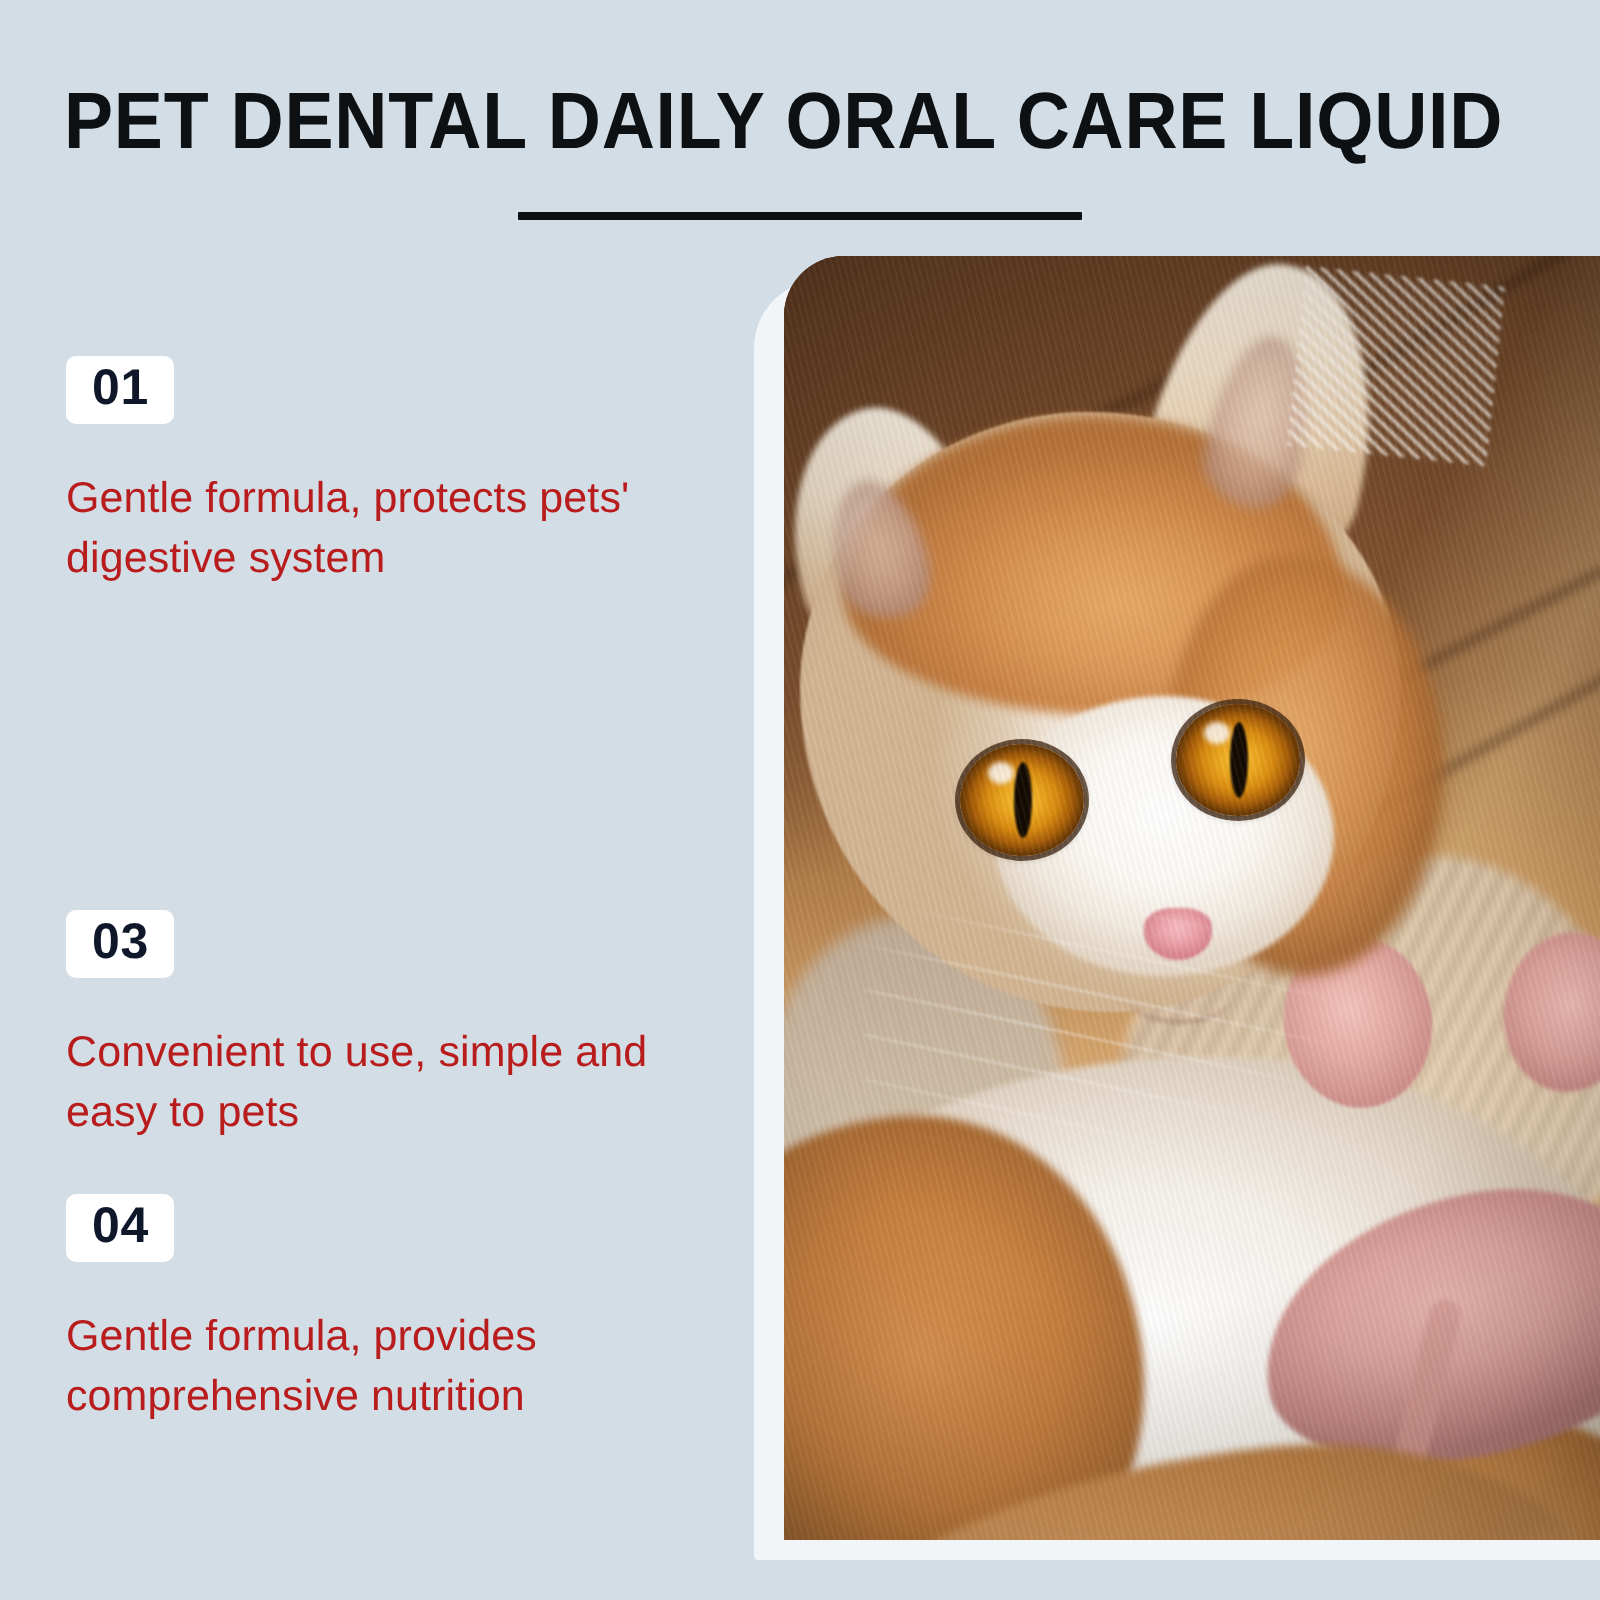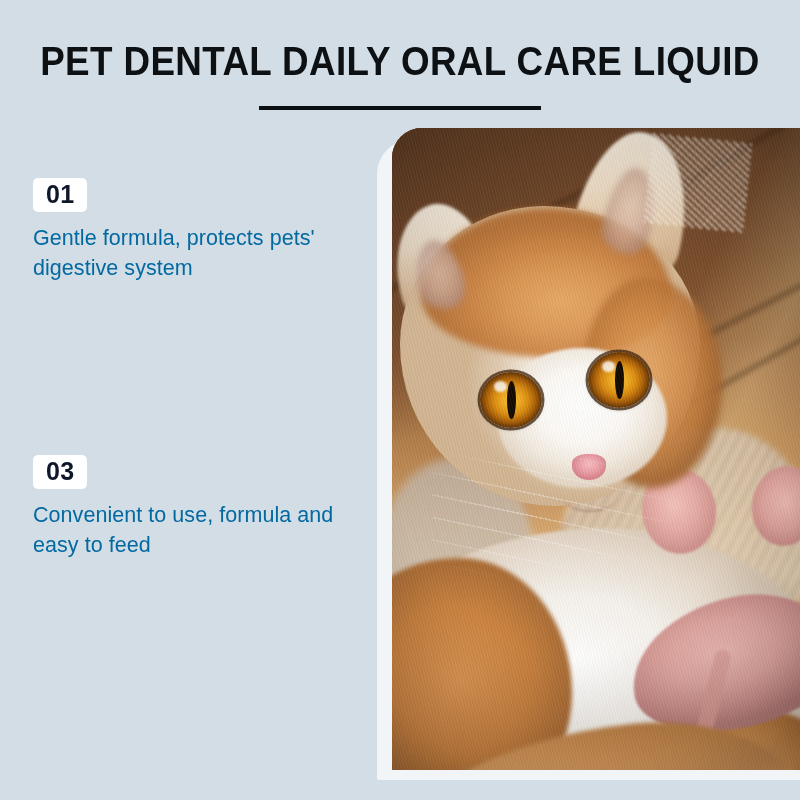--- a/index.html
+++ b/index.html
@@ -22,21 +22,21 @@
     background: #d3dde5;
     overflow: hidden;
   }
 
   
   .header {
     position: absolute;
     top: 0;
     left: 0;
     width: 800px;
-    text-align: center;
+    text-align: left;
     padding-top: 38px;
   }
   .title {
     font-family: "Liberation Sans", sans-serif;
     font-weight: 700;
     font-size: 40px;
     line-height: 46px;
     letter-spacing: 0.4px;
     color: #0d1114;
     transform: scaleX(0.92);
@@ -75,26 +75,26 @@
     border-radius: 5px;
     padding: 3px 13px 4px 13px;
     font-family: "Liberation Sans", sans-serif;
     font-weight: 700;
     font-size: 25px;
     line-height: 27px;
     color: #0f172a;
     letter-spacing: 0.3px;
   }
   .feature-text {
-    margin-top: 11px;
+    margin-top: 22px;
     font-family: "Liberation Sans", sans-serif;
     font-weight: 400;
     font-size: 21.5px;
     line-height: 30px;
-    color: #0369a1;
+    color: #b91c1c;
     max-width: 332px;
     letter-spacing: 0.05px;
   }
 
   
   .photo-frame {
     position: absolute;
     left: 377px;
     top: 140px;
     width: 423px;
@@ -485,23 +485,27 @@
   <div class="features">
 
     <div class="feature feature-1">
       <div class="badge">01</div>
       <div class="feature-text">Gentle formula, protects pets' digestive system</div>
     </div>
 
 
     <div class="feature feature-3">
       <div class="badge">03</div>
-      <div class="feature-text">Convenient to use, formula and easy to feed</div>
+      <div class="feature-text">Convenient to use, simple and easy to pets</div>
     </div>
 
+    <div class="feature feature-4">
+      <div class="badge">04</div>
+      <div class="feature-text">Gentle formula, provides comprehensive nutrition</div>
+    </div>
 
   </div>
 
   <div class="photo-frame"></div>
 
   <div class="photo">
     <div class="photo-scene"></div>
 
     <div class="plank p1"></div>
     <div class="plank p2"></div>

